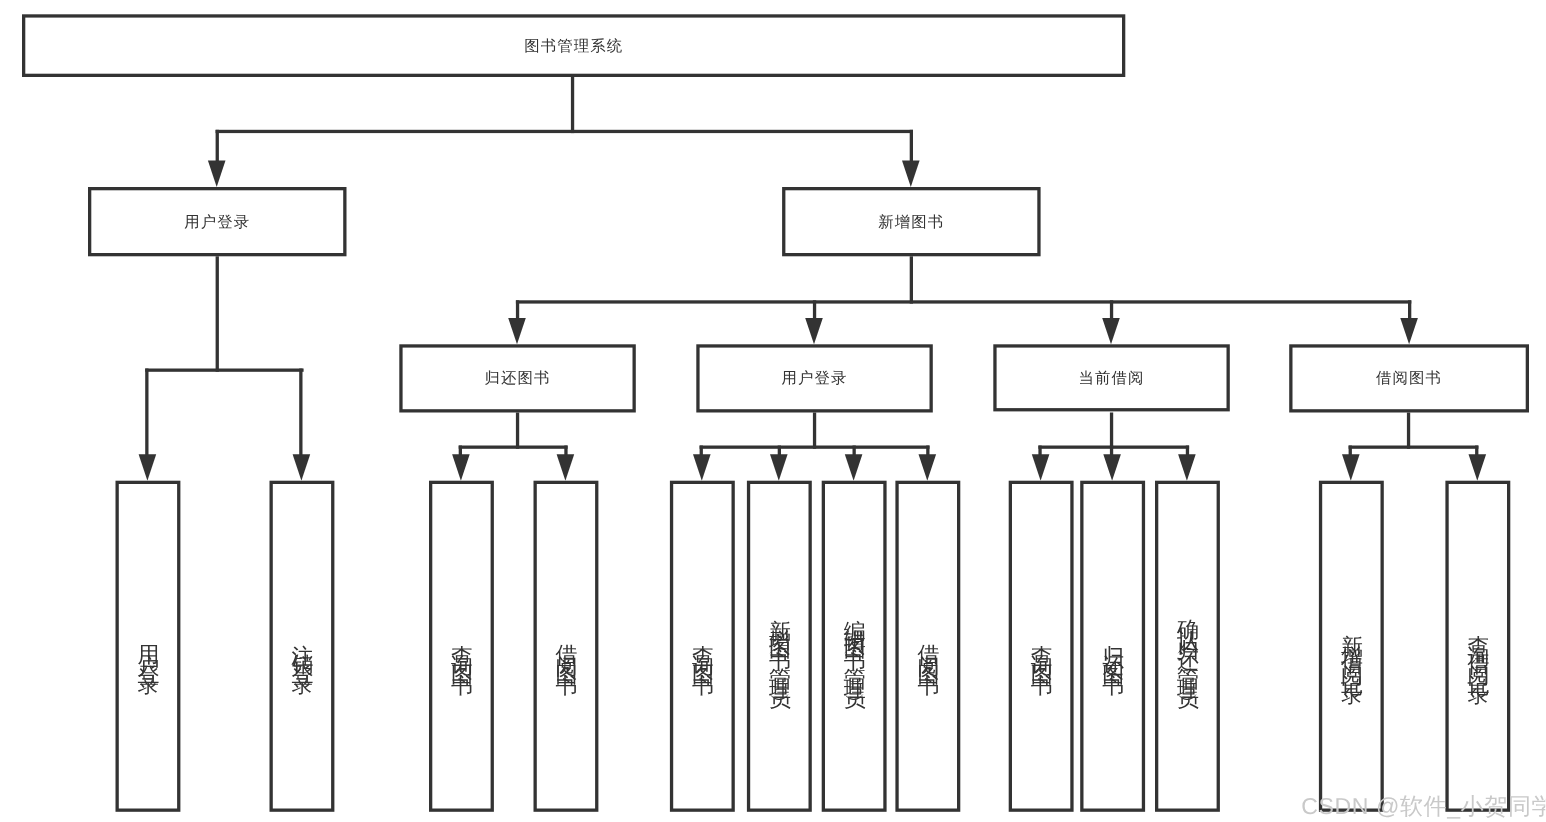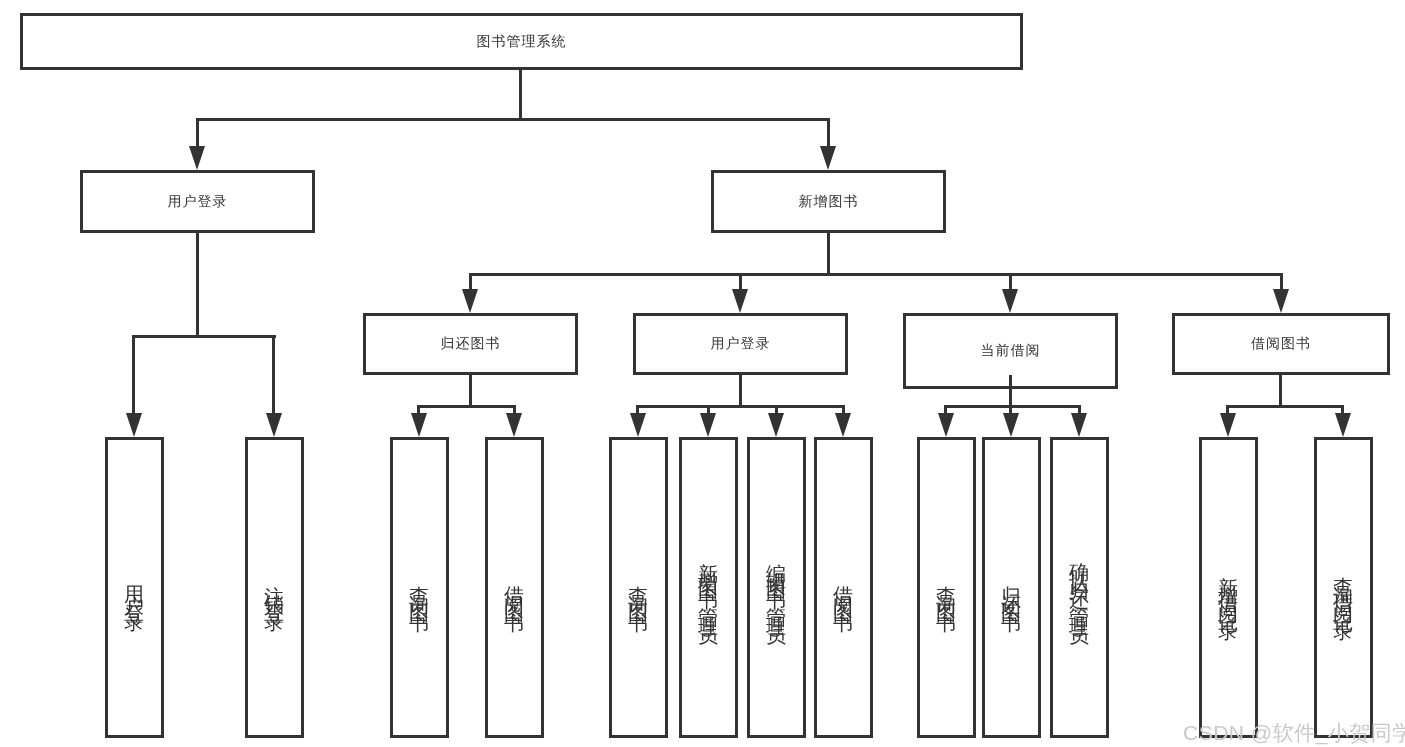--- a/index.html
+++ b/index.html
@@ -100,21 +100,21 @@
   <div class="arrow" style="left:732px;top:289px;"></div>
   <div class="arrow" style="left:1002px;top:289px;"></div>
   <div class="arrow" style="left:1273px;top:289px;"></div>
 
   <div class="node" style="left:363px;top:313px;width:215px;height:62px;">
     <span>归还图书</span>
   </div>
   <div class="node" style="left:633px;top:313px;width:215px;height:62px;">
     <span>用户登录</span>
   </div>
-  <div class="node" style="left:903px;top:313px;width:215px;height:76px;">
+  <div class="node" style="left:903px;top:313px;width:215px;height:61px;">
     <span>当前借阅</span>
   </div>
   <div class="node" style="left:1172px;top:313px;width:218px;height:62px;">
     <span>借阅图书</span>
   </div>
 
   <div class="vline" style="left:469px;top:375px;height:33px;"></div>
   <div class="hline" style="left:417px;top:405px;width:99px;"></div>
   <div class="vline" style="left:417px;top:405px;height:12px;"></div>
   <div class="vline" style="left:513px;top:405px;height:12px;"></div>

